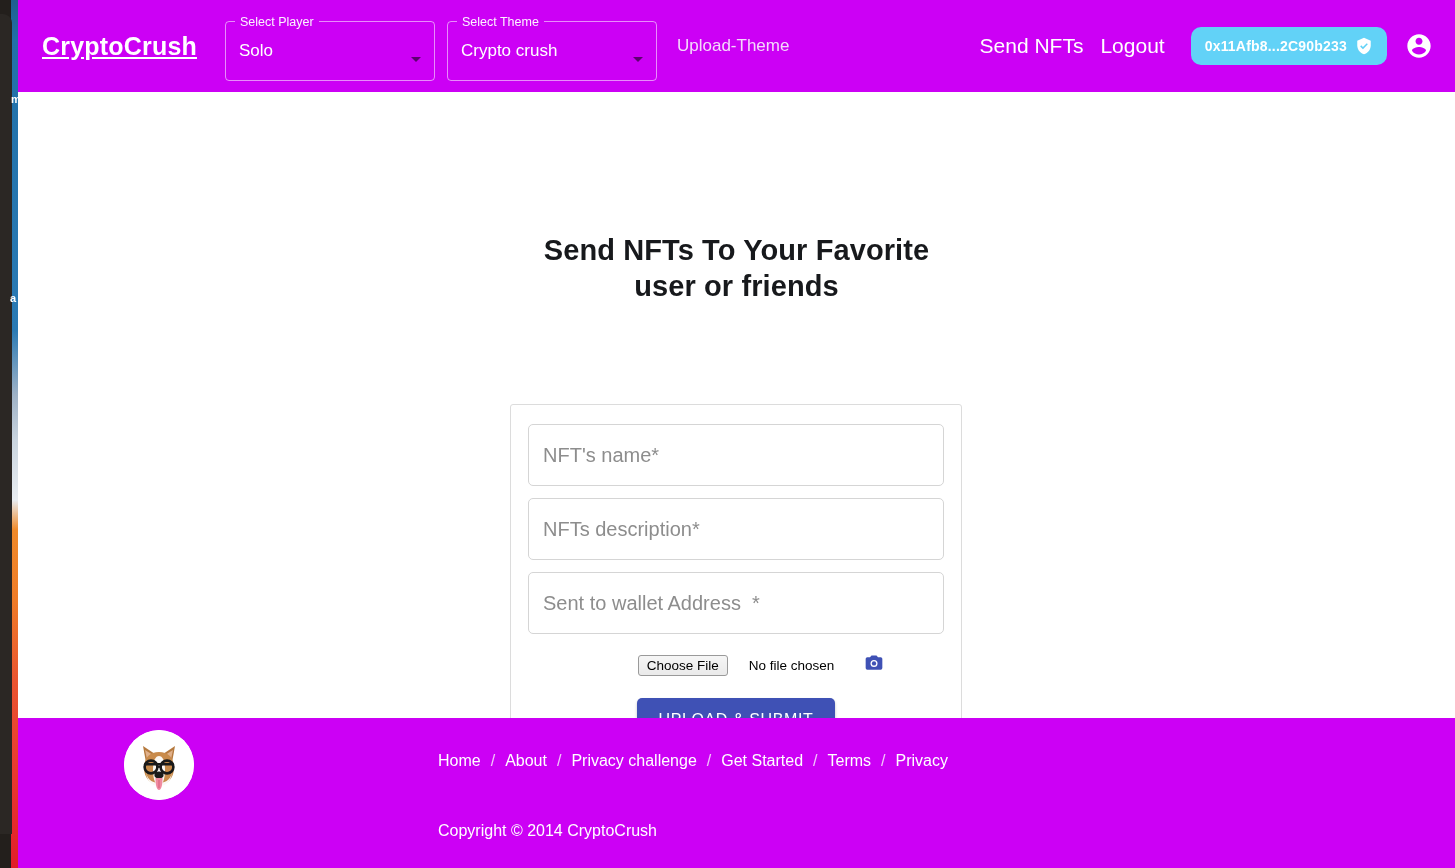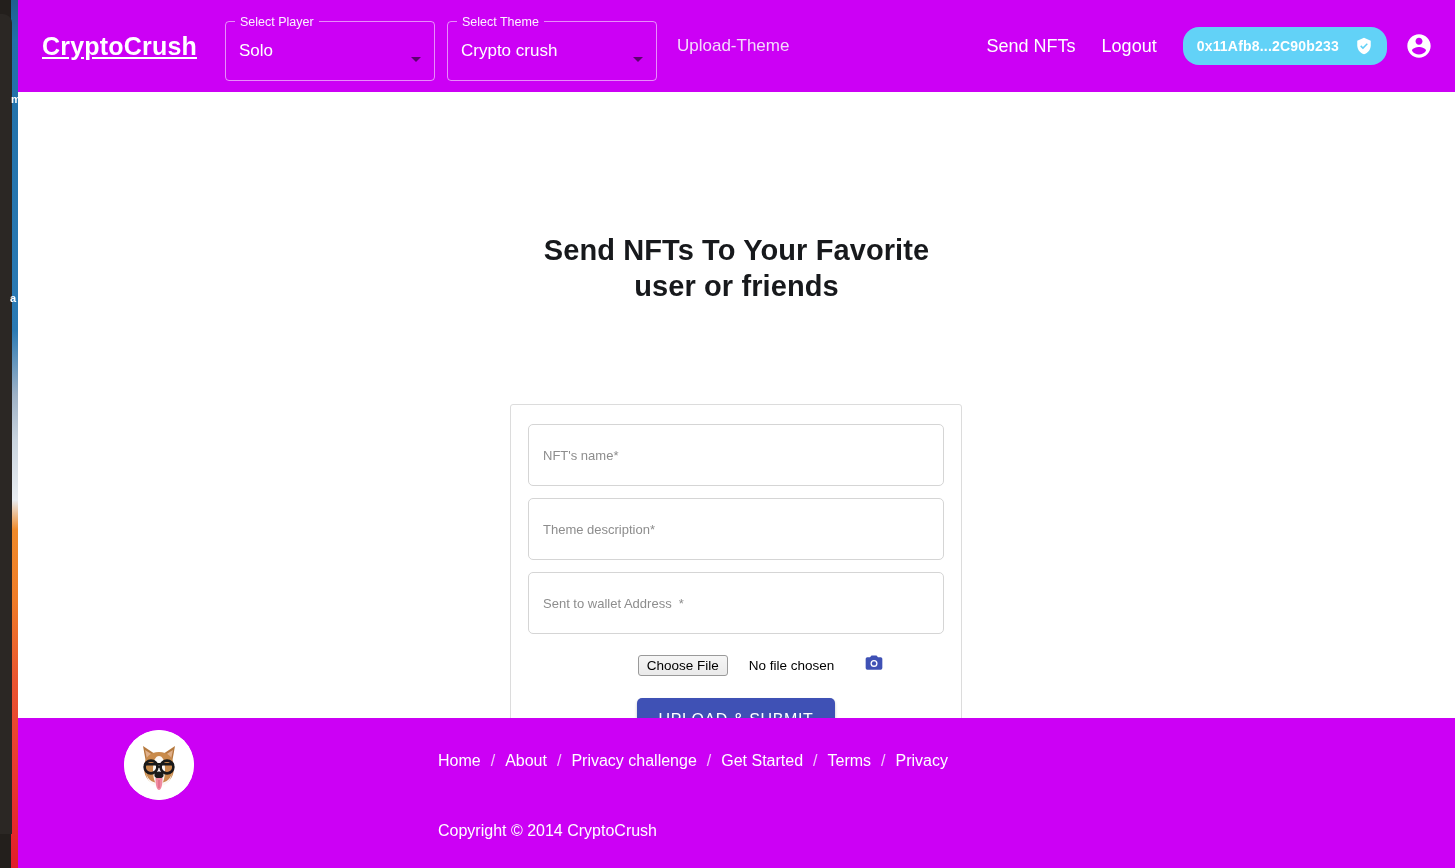--- a/index.html
+++ b/index.html
@@ -123,37 +123,37 @@
     font-size: 17px;
     color: #f4d9fb;
     text-decoration: none;
     white-space: nowrap;
     margin-left: 8px;
   }
 
   .spacer { flex: 1 1 auto; }
 
   .nav-link {
-    font-size: 18px;
+    font-size: 21px;
     color: #ffffff;
     text-decoration: none;
     white-space: nowrap;
-    margin-left: 26px;
+    margin-left: 17px;
     text-align: center;
   }
 
   .wallet-chip {
     display: flex;
     align-items: center;
-    gap: 16px;
+    gap: 8px;
     height: 38px;
     padding: 0 14px;
     margin-left: 26px;
     background: #62d2f7;
-    border-radius: 16px;
+    border-radius: 10px;
     color: #ffffff;
     font-size: 14px;
     font-weight: bold;
     letter-spacing: .2px;
     white-space: nowrap;
     cursor: pointer;
   }
   .wallet-chip .shield { flex: none; display: block; }
 
   .account-icon {
@@ -203,21 +203,21 @@
     height: 62px;
     border: 1px solid #d5d5d5;
     border-radius: 5px;
     margin-bottom: 12px;
     display: flex;
     align-items: center;
     padding: 0 14px;
     background: #ffffff;
   }
   .field-text {
-    font-size: 13px;
+    font-size: 20px;
     color: #8d8d8d;
     white-space: pre;
   }
 
   .file-row {
     display: flex;
     align-items: center;
     justify-content: center;
     gap: 13px;
     height: 34px;
@@ -368,21 +368,21 @@
       <span class="t-wrap">Send NFTs To Your Favorite user or friends</span>
     </div>
 
     <div class="form-card">
 
       <div class="field">
         <span class="field-text">NFT's name*</span>
       </div>
 
       <div class="field">
-        <span class="field-text">Theme description*</span>
+        <span class="field-text">NFTs description*</span>
       </div>
 
       <div class="field">
         <span class="field-text">Sent to wallet Address  *</span>
       </div>
 
       <div class="file-row">
         <button class="file-btn">Choose File</button>
         <span class="file-status">No file chosen</span>
         <svg class="camera-icon" width="22" height="20" viewBox="0 0 24 24">

